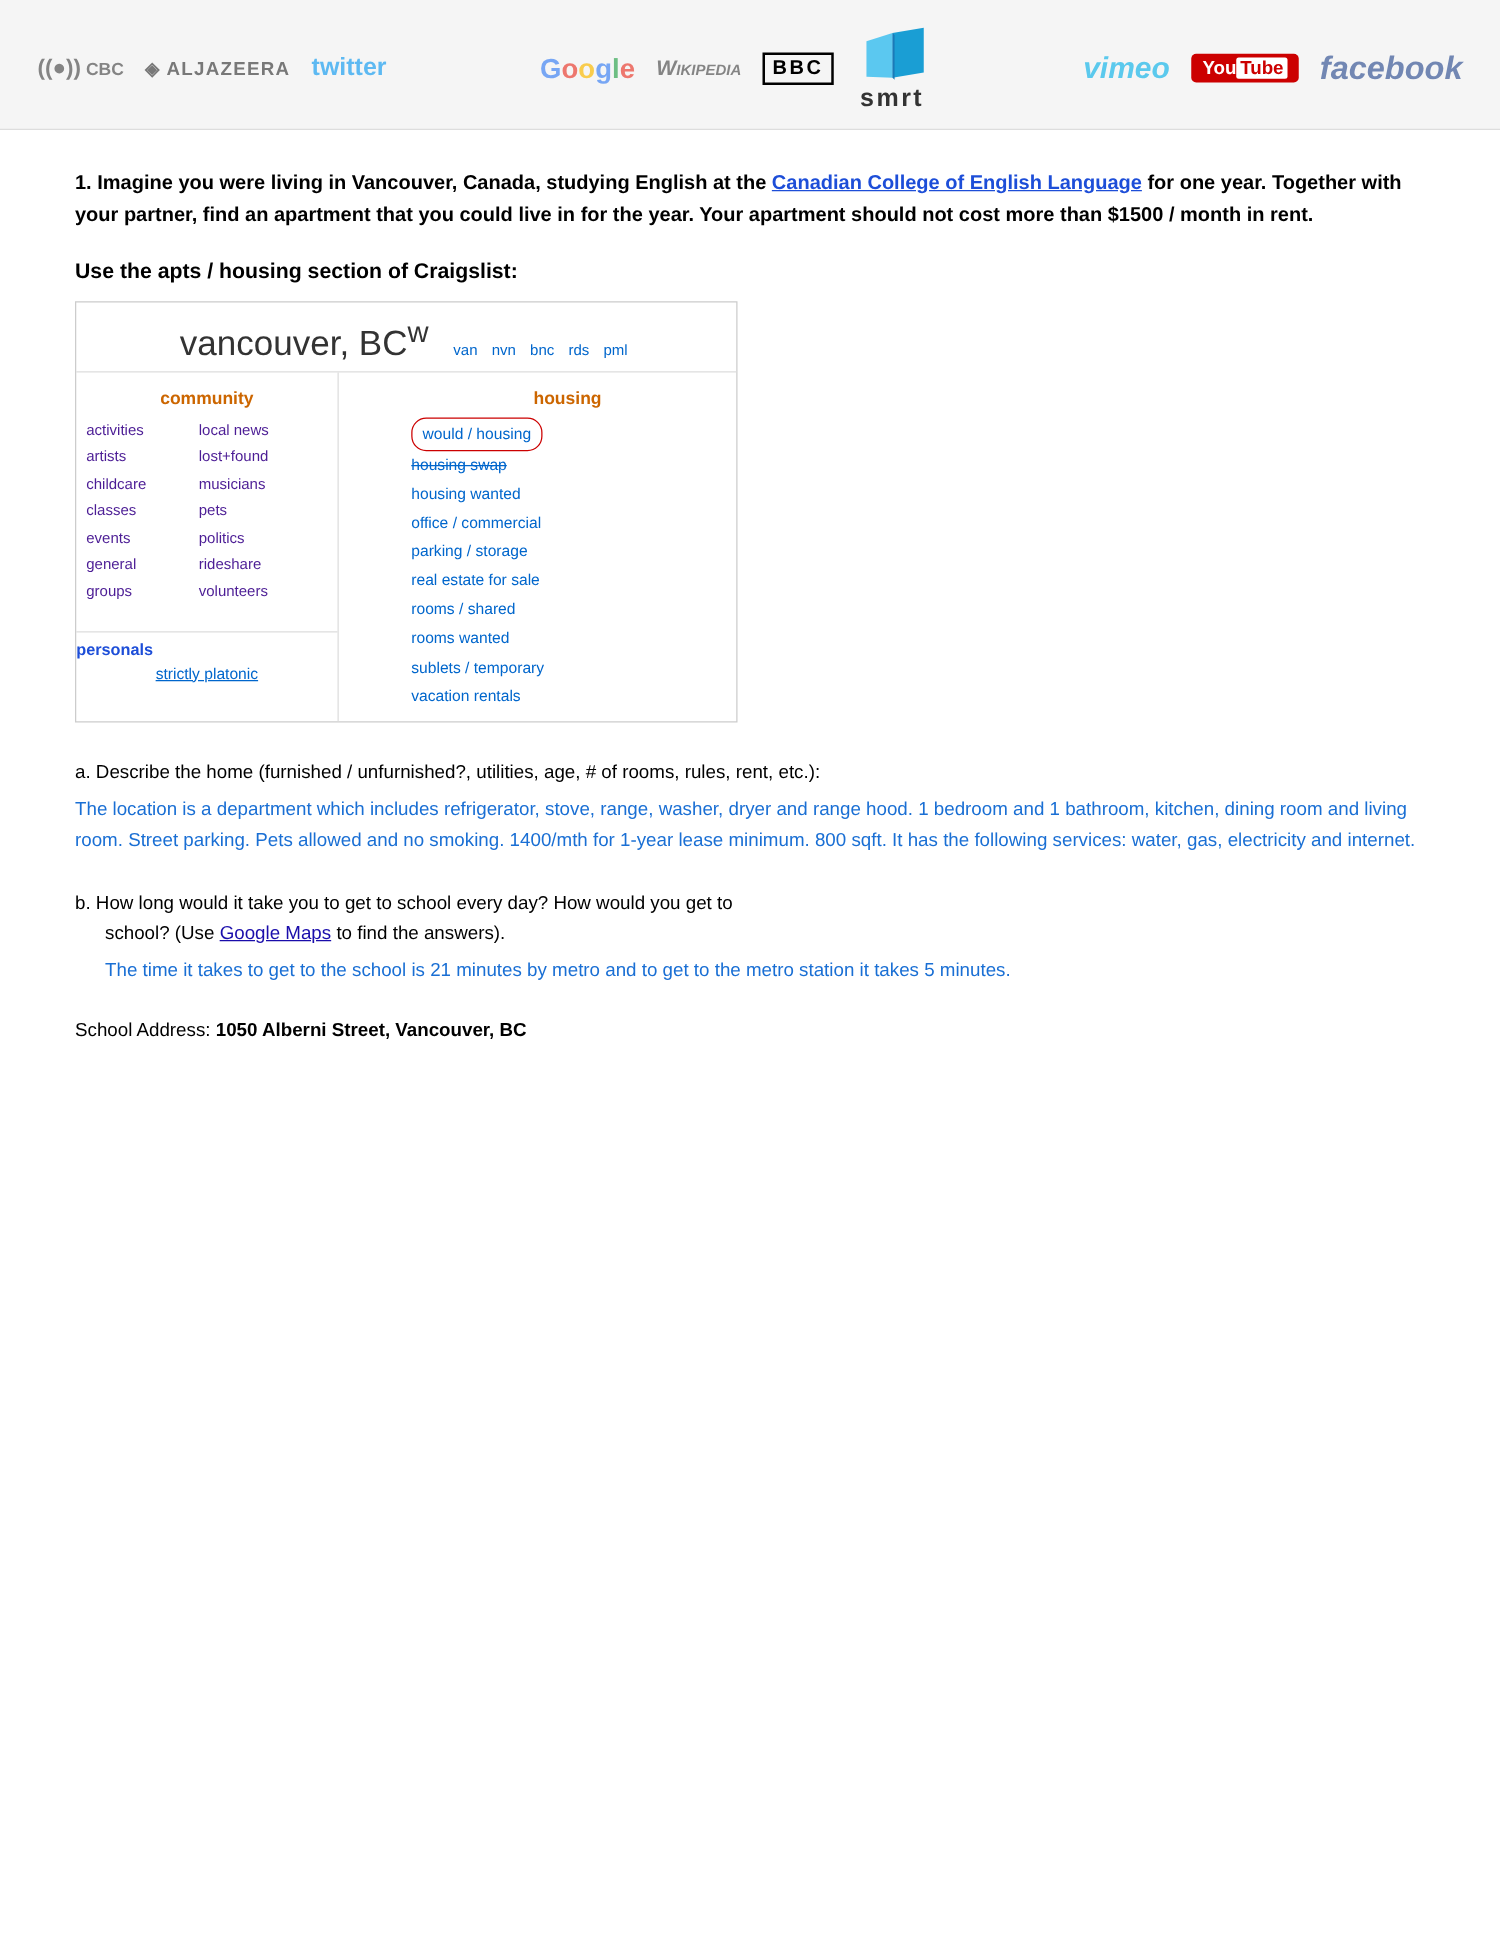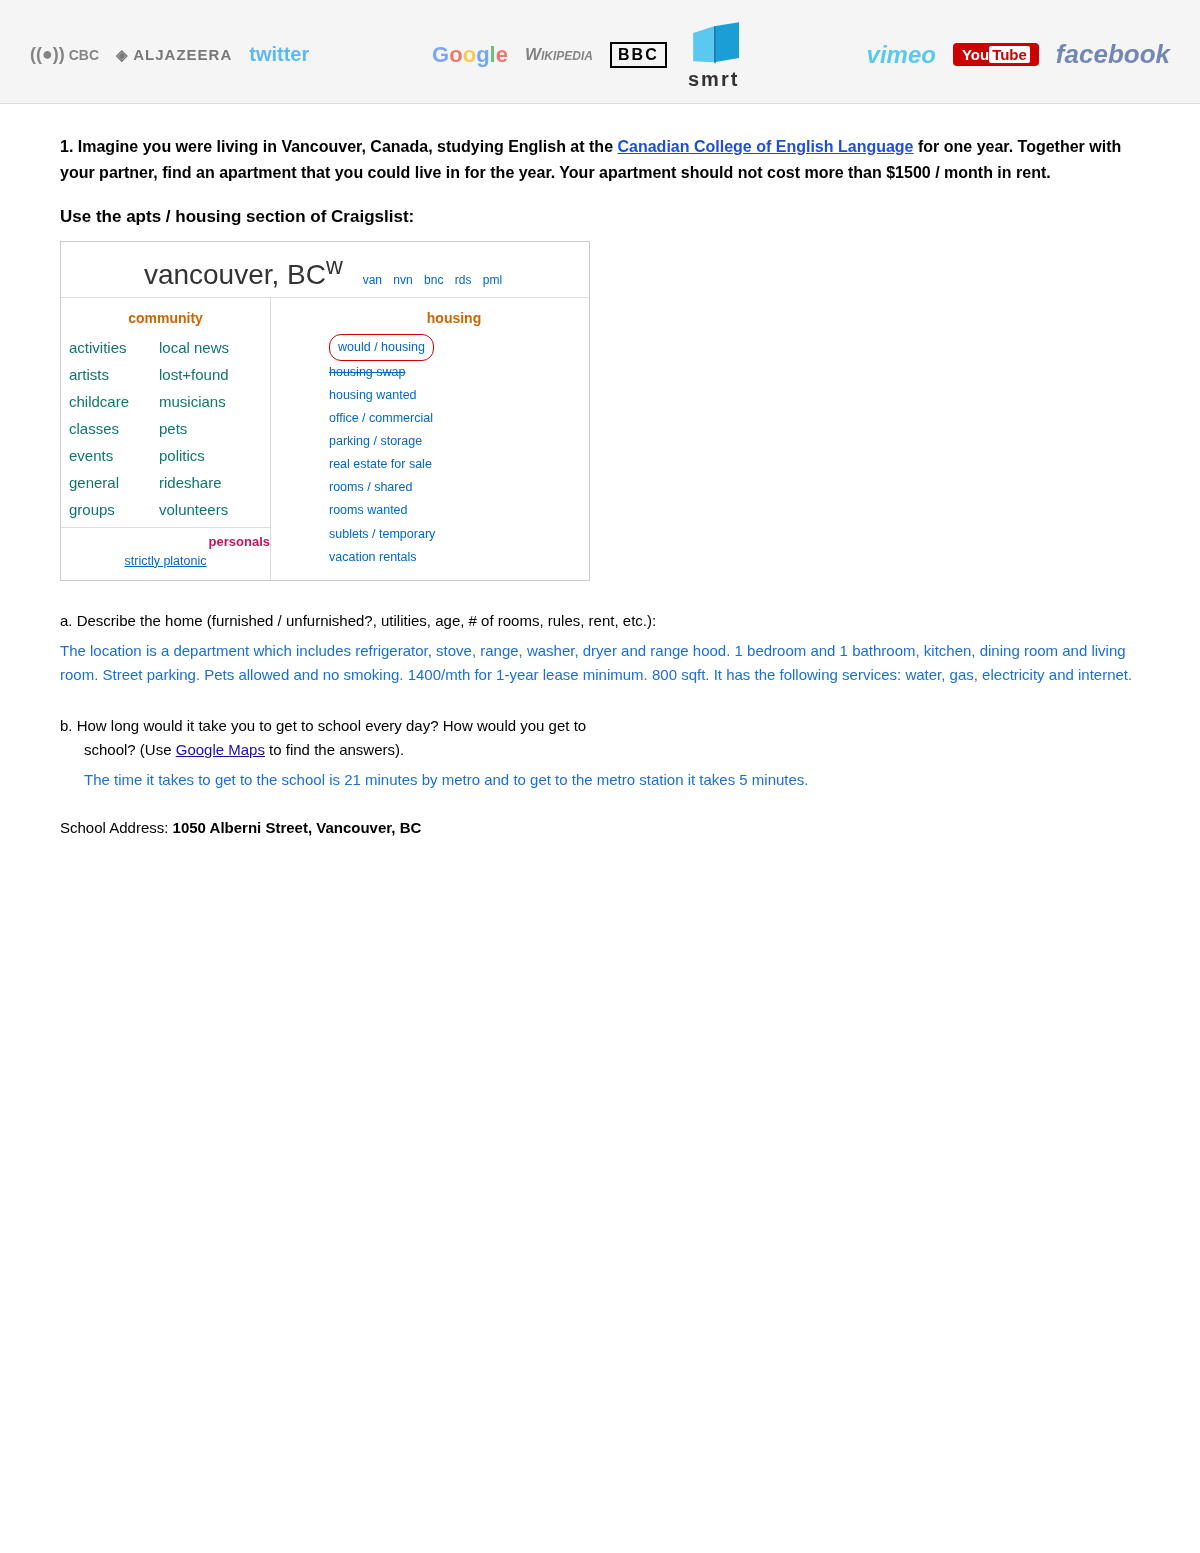--- a/index.html
+++ b/index.html
@@ -154,35 +154,35 @@
     }
 
     .cl-community-grid {
       display: grid;
       grid-template-columns: 90px 110px;
       gap: 0;
       padding: 0 8px;
     }
 
     .cl-community-grid a {
-      color: #0f766e;
+      color: #4c1d95;
       text-decoration: none;
-      font-size: 15px;
+      font-size: 12px;
       line-height: 1.8;
       display: block;
     }
 
     .cl-personals {
-      text-align: right;
-      font-weight: bold;
-      color: #be185d;
+      text-align: left;
+      font-weight: bold;
+      color: #1d4ed8;
       font-size: 13px;
       padding: 6px 0 4px 0;
       border-top: 1px solid #ddd;
-      margin-top: 4px;
+      margin-top: 20px;
     }
 
     .cl-strictly-platonic {
       text-align: center;
       padding: 0 0 4px 0;
     }
 
     .cl-strictly-platonic a {
       color: #06c;
       font-size: 12.5px;

